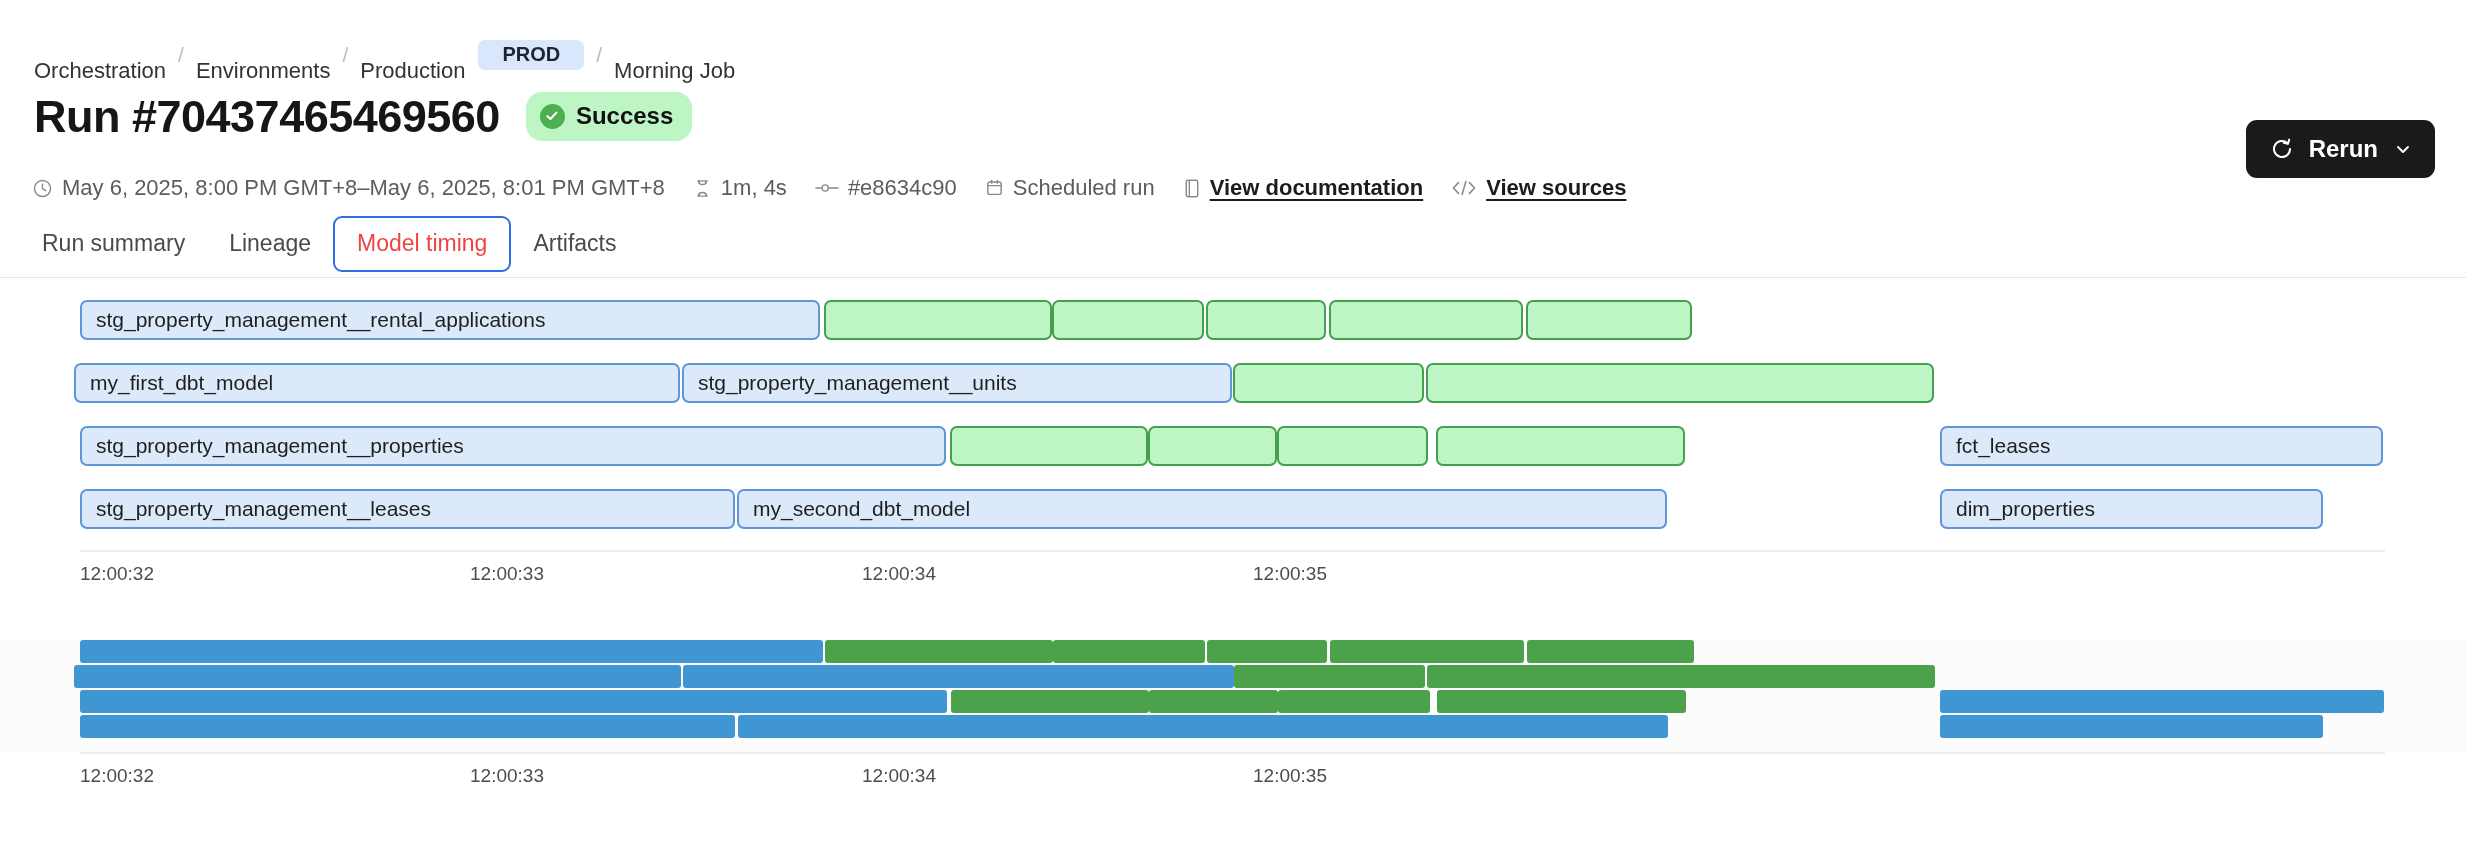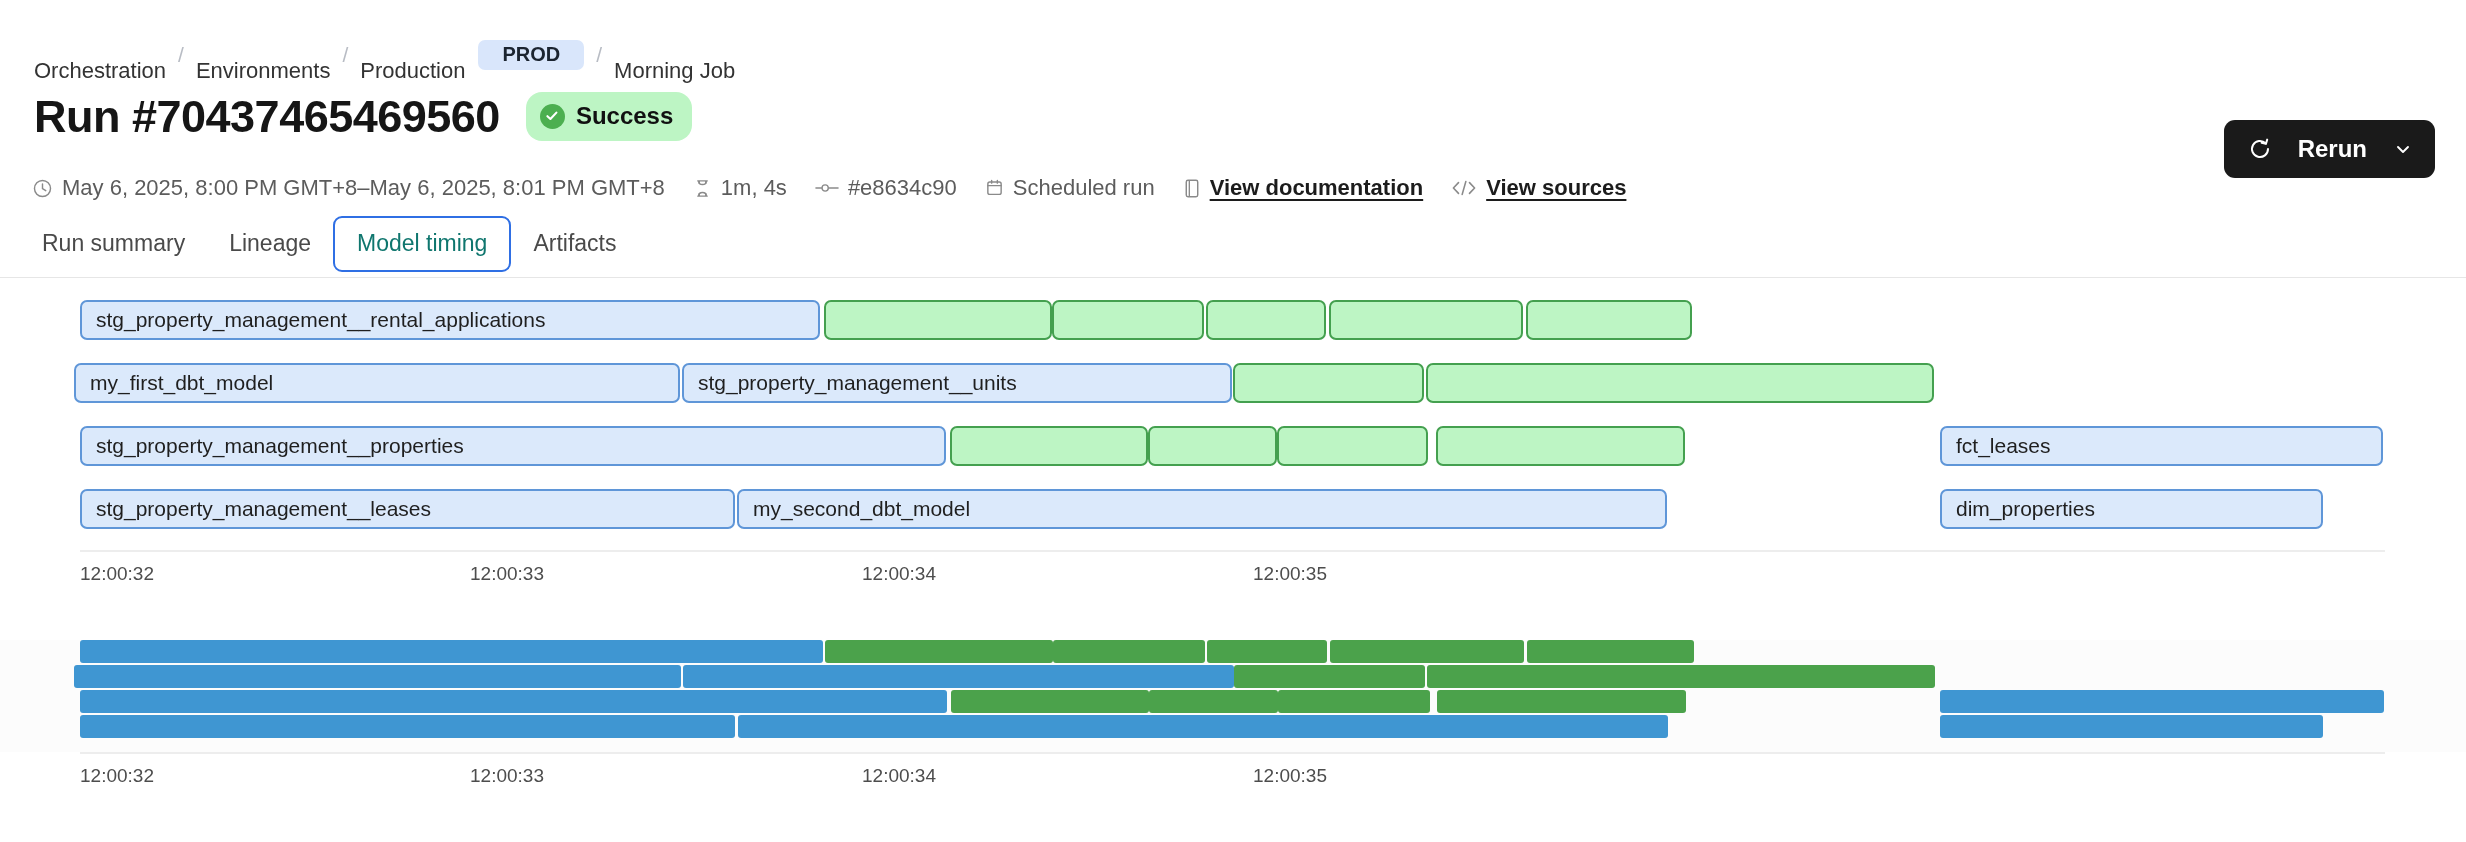--- a/index.html
+++ b/index.html
@@ -71,21 +71,21 @@
   
   #rerun-btn {
     position: absolute;
     right: 31px; top: 120px;
     height: 58px;
     background: #1a1a1a;
     color: #fff;
     border-radius: 11px;
     display: flex; align-items: center;
     padding: 0 22px 0 24px;
-    gap: 26px;
+    gap: 15px;
     cursor: pointer;
   }
   #rerun-btn .label { font-size: 24px; font-weight: 700; }
   #rerun-btn svg { display: block; }
 
   
   #meta-row {
     position: absolute;
     left: 32px; top: 175px;
     display: flex; align-items: center;
@@ -116,21 +116,21 @@
   }
   #tabs .tab {
     font-size: 23px;
     color: #4a4a4a;
     padding: 12px 22px 13px;
     border-radius: 9px;
     cursor: pointer;
     white-space: nowrap;
   }
   #tabs .tab.active {
-    color: #0f766e;
+    color: #ef4444;
     border: 2px solid #2f6fe4;
     font-weight: 400;
   }
   #tab-divider {
     position: absolute;
     left: 0; top: 277px;
     width: 2466px; height: 1px;
     background: #e6e6e6;
   }
 

